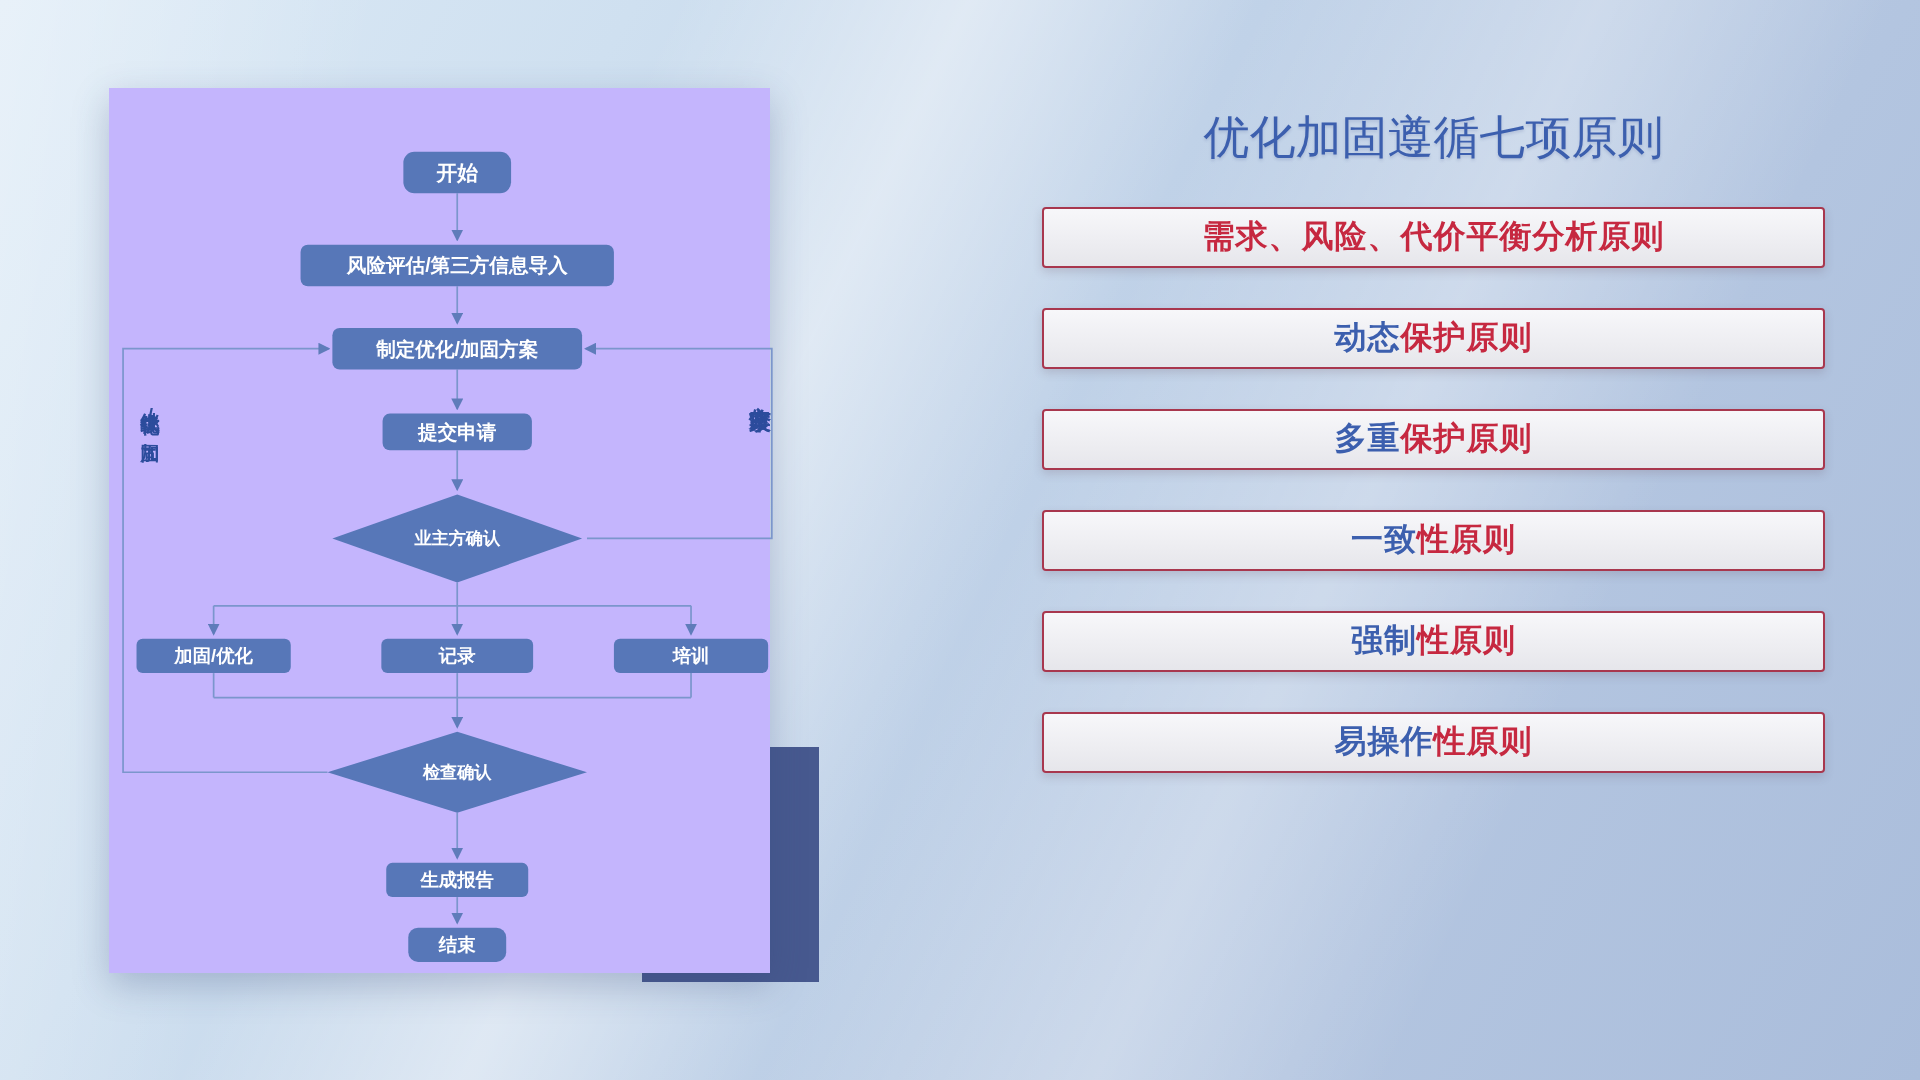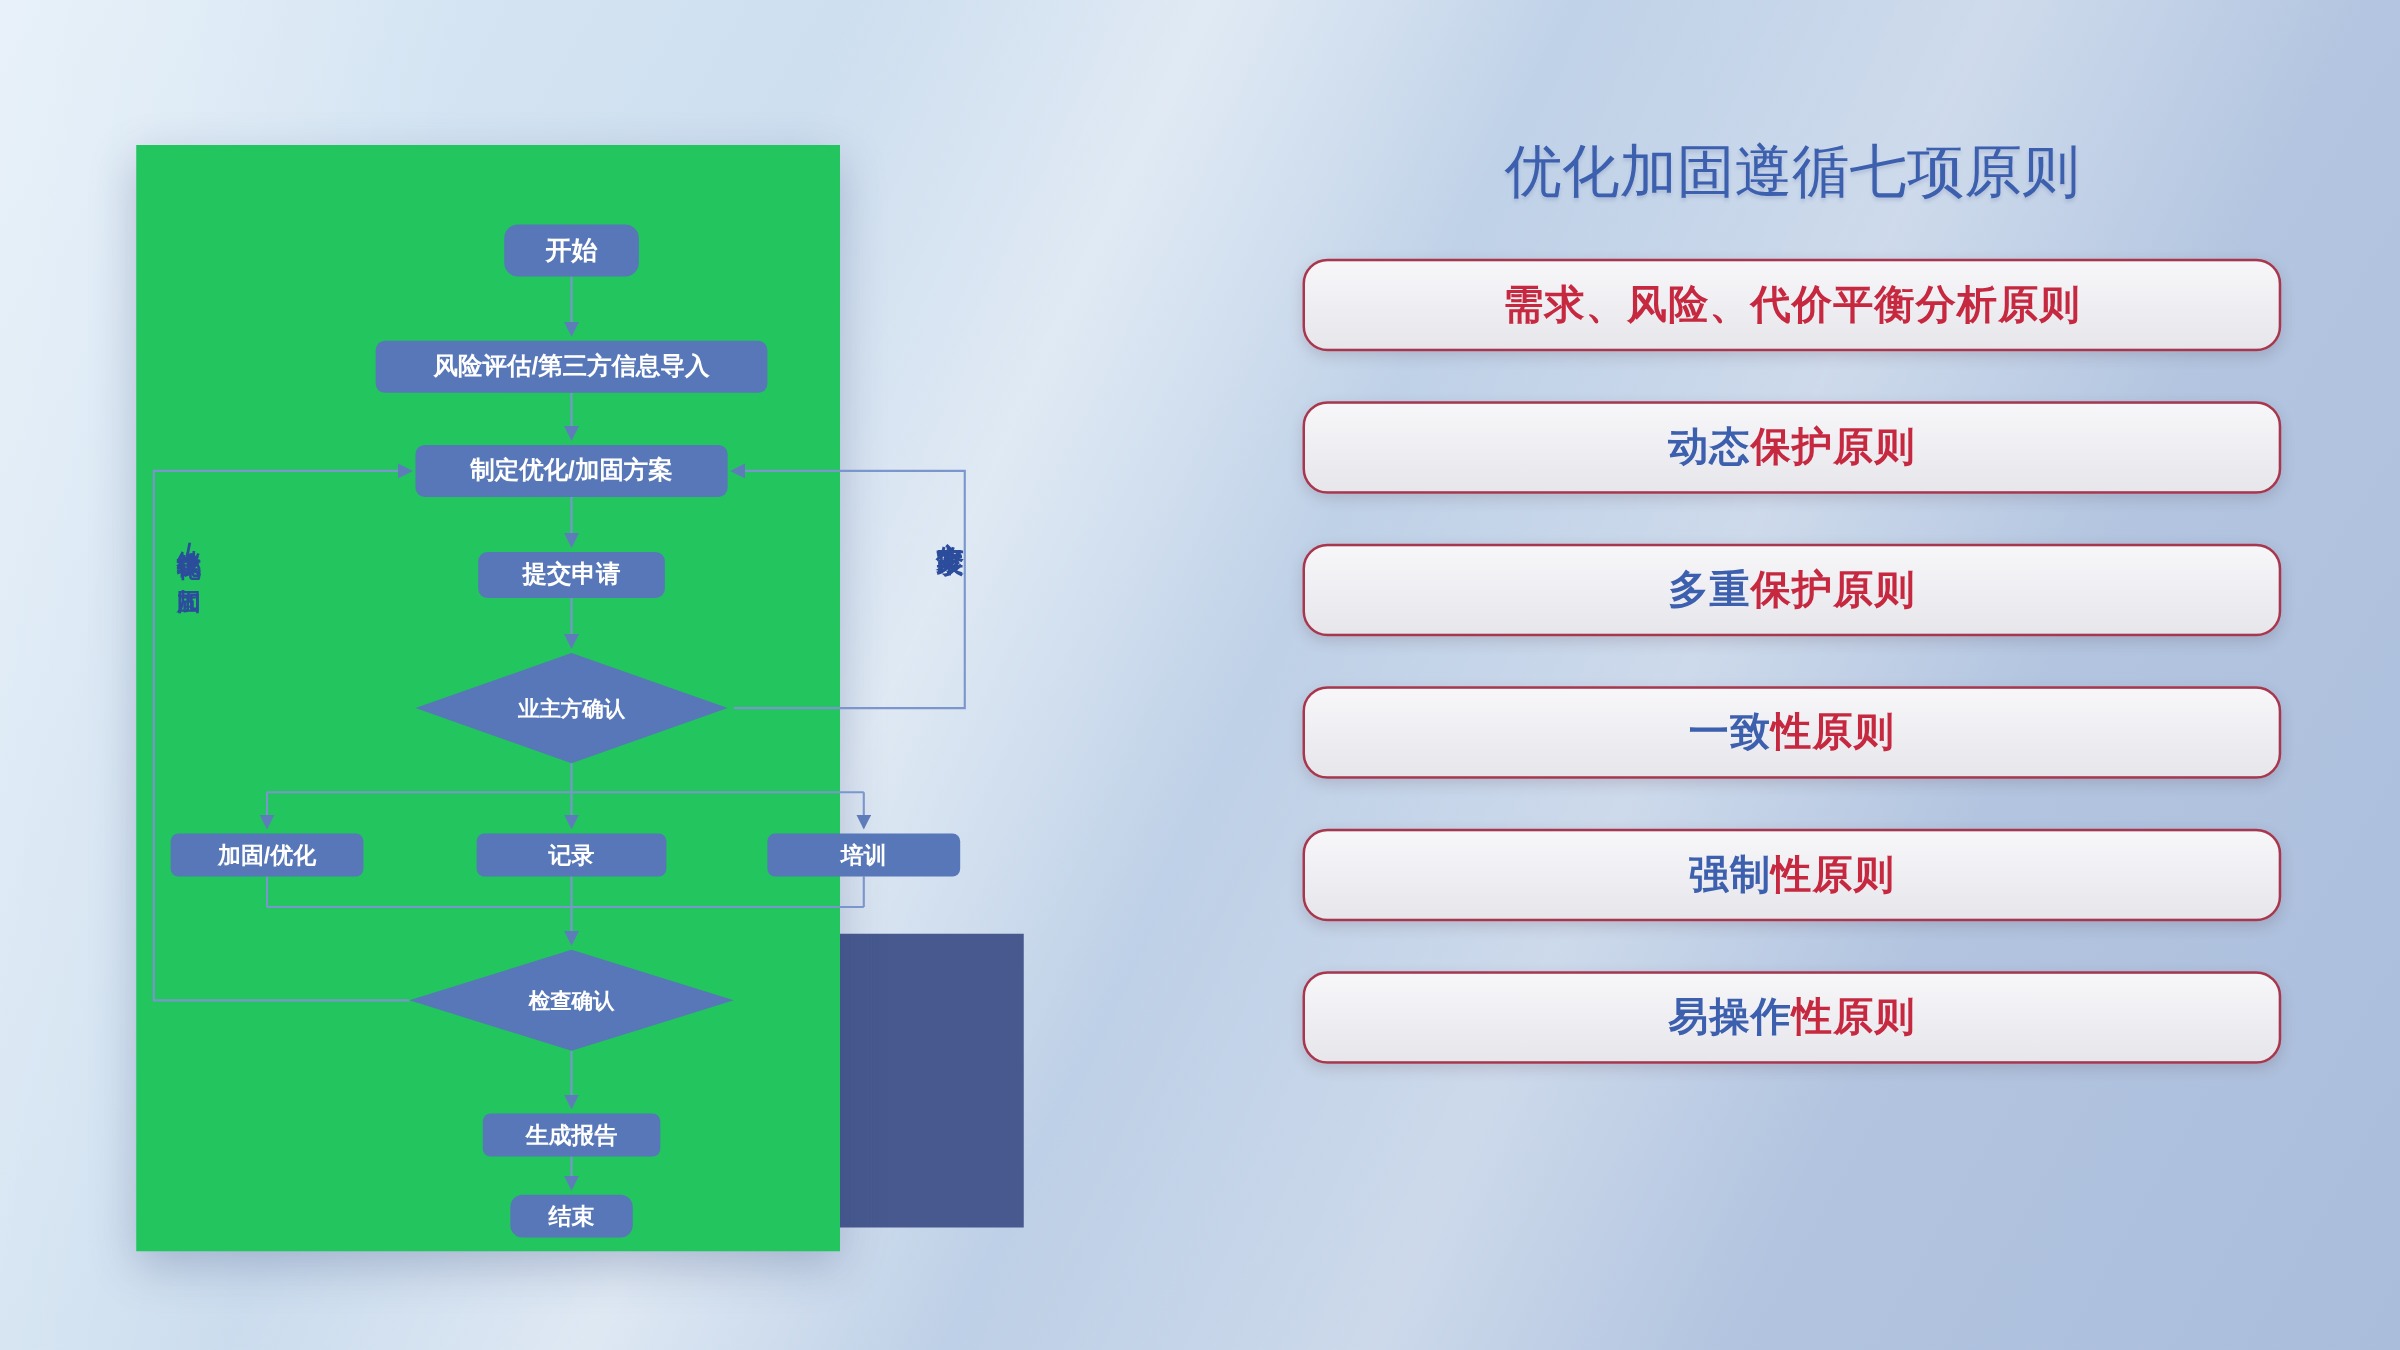--- a/index.html
+++ b/index.html
@@ -22,24 +22,23 @@
       linear-gradient(115deg,rgba(255,255,255,0) 28%,rgba(255,255,255,.45) 40%,rgba(255,255,255,0) 52%,rgba(255,255,255,.30) 66%,rgba(255,255,255,0) 78%),
       linear-gradient(100deg,rgba(255,255,255,.35) 0%,rgba(255,255,255,0) 18%);
   }
   
   .accent-block{
     position:absolute;left:642px;top:747px;width:177px;height:235px;
     background:var(--accent-block);z-index:1;
   }
   
   .card{
-    position:absolute;left:109px;top:88px;width:563px;height:885px;
-    background:#22c55e;z-index:2;
+    position:absolute;left:109px;top:88px;width:661px;height:885px;
+    background:#c4b5fd;z-index:2;
     box-shadow:0 12px 34px rgba(50,70,120,.28);
-    margin-top:28px;
   }
   .card svg{display:block;width:683px;height:885px;}
   svg text{
     fill:#ffffff;font-weight:bold;
     font-family:"Liberation Sans","DejaVu Sans",sans-serif;
     text-anchor:middle;dominant-baseline:central;
   }
   .node{fill:var(--node-fill);}
   .edge{stroke:var(--line);stroke-width:1.4;fill:none;}
   .vlabel{
@@ -53,21 +52,21 @@
   .right-col{position:absolute;left:1042px;top:112px;width:783px;z-index:2;}
   .page-title{
     text-align:center;color:var(--accent-blue);
     font-size:46px;font-weight:normal;line-height:1.1;
     text-shadow:0 2px 3px rgba(60,80,140,.18);
   }
   .principles{
     margin-top:44px;display:flex;flex-direction:column;gap:40px;
   }
   .pill{
-    height:74px;border-radius:20px;
+    height:61px;border-radius:4px;
     border:2px solid #a8374e;
     background:linear-gradient(180deg,#f7f7fa 0%,#ededf1 60%,#e6e6eb 100%);
     box-shadow:0 4px 10px rgba(90,60,80,.18);
     display:flex;align-items:center;justify-content:center;
     font-size:32px;font-weight:bold;letter-spacing:1px;
   }
   .t-red{color:var(--principle-red);}
   .t-blue{color:var(--accent-blue);}
 </style>
 </head>

